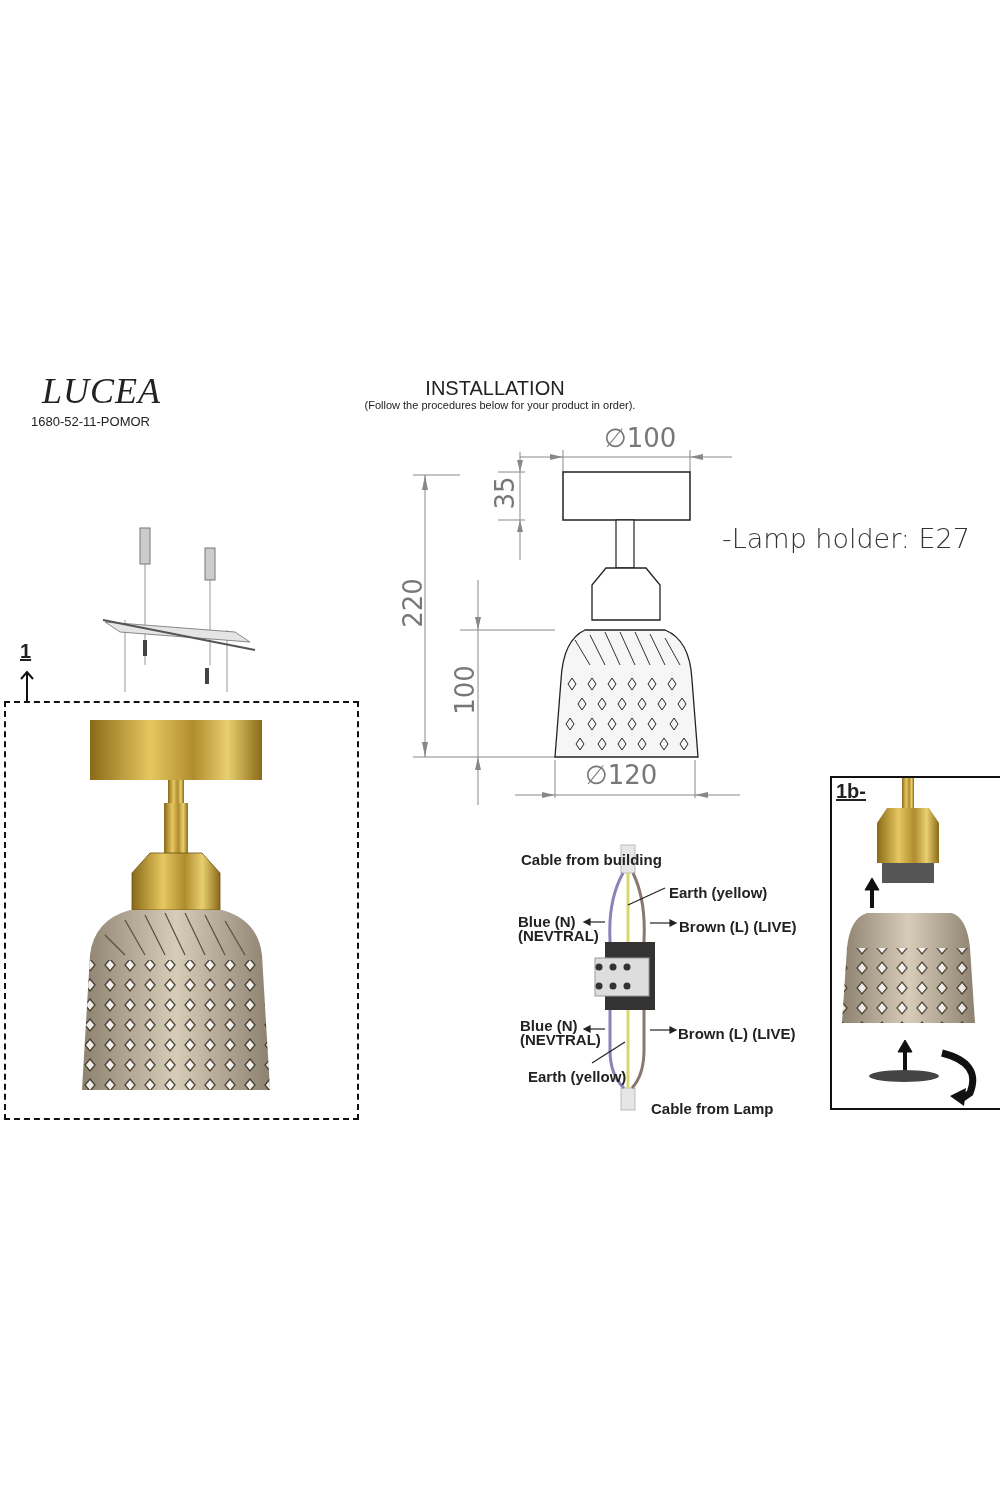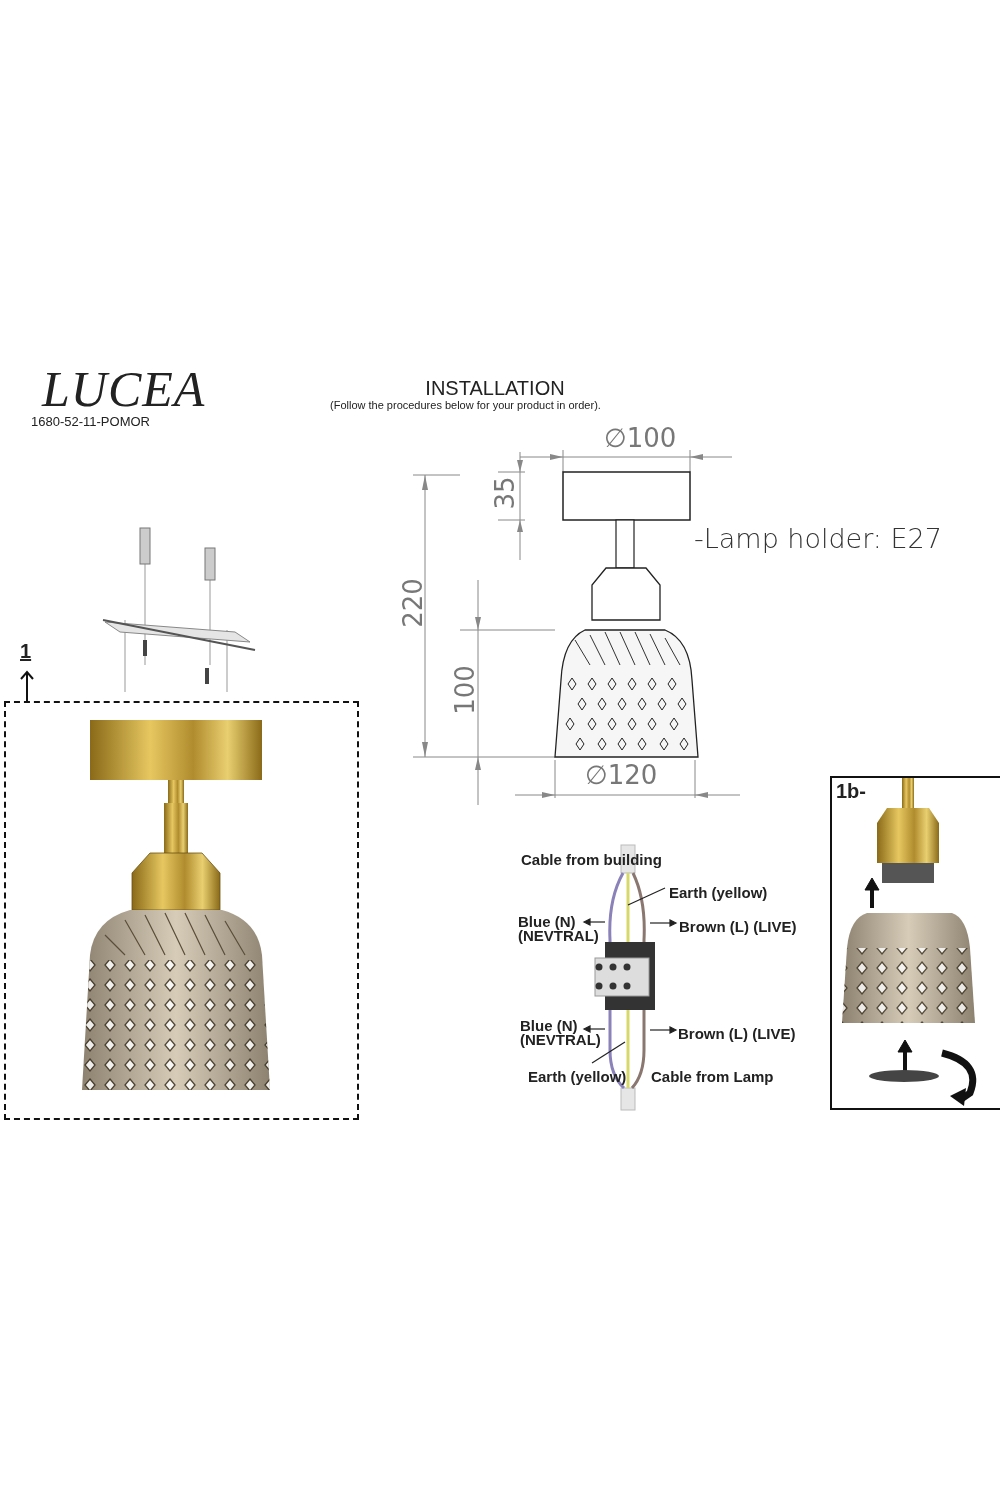--- a/index.html
+++ b/index.html
@@ -1,27 +1,27 @@
 <!DOCTYPE html>
 <html><head>
 <meta charset="utf-8">
 <style>
   html, body { margin:0; padding:0; background:#ffffff; }
   body { width:1000px; height:1500px; position:relative; overflow:hidden; font-family:"Liberation Sans", sans-serif; color:#222; }
   .abs { position:absolute; }
-  .brand { left:42px; top:360px; font-family:"Liberation Serif", serif; font-style:italic; font-size:50px; color:#222; letter-spacing:1px; }
+  .brand { left:42px; top:370px; font-family:"Liberation Serif", serif; font-style:italic; font-size:36px; color:#222; letter-spacing:1px; }
   .code { left:31px; top:414px; font-size:13px; color:#222; }
   .title { left:380px; top:377px; width:230px; text-align:center; font-size:20px; color:#222; }
-  .subtitle { left:330px; top:399px; width:340px; text-align:left; font-size:11px; color:#222; }
-  .specs { left:694px; top:524px; font-size:27px; line-height:30px; color:#333; font-family:"DejaVu Sans", sans-serif; font-weight:300; }
+  .subtitle { left:330px; top:399px; width:340px; text-align:center; font-size:11px; color:#222; }
+  .specs { left:722px; top:524px; font-size:27px; line-height:30px; color:#333; font-family:"DejaVu Sans", sans-serif; font-weight:300; }
   .dim { font-family:"DejaVu Sans", sans-serif; color:#777; font-size:26px; }
   .step1 { left:4px; top:701px; width:355px; height:419px; border:2px dashed #111; box-sizing:border-box; }
   .step1-label { left:20px; top:640px; font-size:20px; font-weight:bold; text-decoration:underline; }
   .step1b { left:830px; top:776px; width:182px; height:334px; border:2px solid #111; box-sizing:border-box; background:#fff; }
-  .step1b-label { left:836px; top:780px; font-size:20px; font-weight:bold; }
+  .step1b-label { left:836px; top:780px; font-size:20px; font-weight:bold; text-decoration:underline; }
   .wlabel { font-size:15px; font-weight:bold; color:#222; white-space:nowrap; }
 </style>
 </head>
 <body>
 
 <div class="abs brand">LUCEA</div>
 <div class="abs code">1680-52-11-POMOR</div>
 <div class="abs title">INSTALLATION</div>
 <div class="abs subtitle">(Follow the procedures below for your product in order).</div>
 
@@ -169,21 +169,21 @@
 </svg>
 <div class="abs wlabel" style="left:521px;top:851px">Cable from building</div>
 <div class="abs wlabel" style="left:669px;top:884px">Earth (yellow)</div>
 <div class="abs wlabel" style="left:518px;top:913px">Blue (N)</div>
 <div class="abs wlabel" style="left:518px;top:927px">(NEVTRAL)</div>
 <div class="abs wlabel" style="left:679px;top:918px">Brown (L) (LIVE)</div>
 <div class="abs wlabel" style="left:520px;top:1017px">Blue (N)</div>
 <div class="abs wlabel" style="left:520px;top:1031px">(NEVTRAL)</div>
 <div class="abs wlabel" style="left:678px;top:1025px">Brown (L) (LIVE)</div>
 <div class="abs wlabel" style="left:528px;top:1068px">Earth (yellow)</div>
-<div class="abs wlabel" style="left:651px;top:1068px">Cable from Lamp</div>
+<div class="abs wlabel" style="left:651px;top:1100px">Cable from Lamp</div>
 
 <div class="abs step1b"></div>
 <svg class="abs" style="left:832px;top:778px" width="178" height="330">
   <rect x="70" y="0" width="12" height="30" fill="url(#brass)"></rect>
   <polygon points="55,30 97,30 107,45 107,85 45,85 45,45" fill="url(#brass)"></polygon>
   <rect x="50" y="85" width="52" height="20" fill="#555"></rect>
   <g stroke="#111" stroke-width="4" fill="#111">
     <line x1="40" y1="130" x2="40" y2="108"></line>
       <polygon points="33,112 40,100 47,112" stroke-width="1"></polygon>
     <line x1="73" y1="300" x2="73" y2="272"></line>

